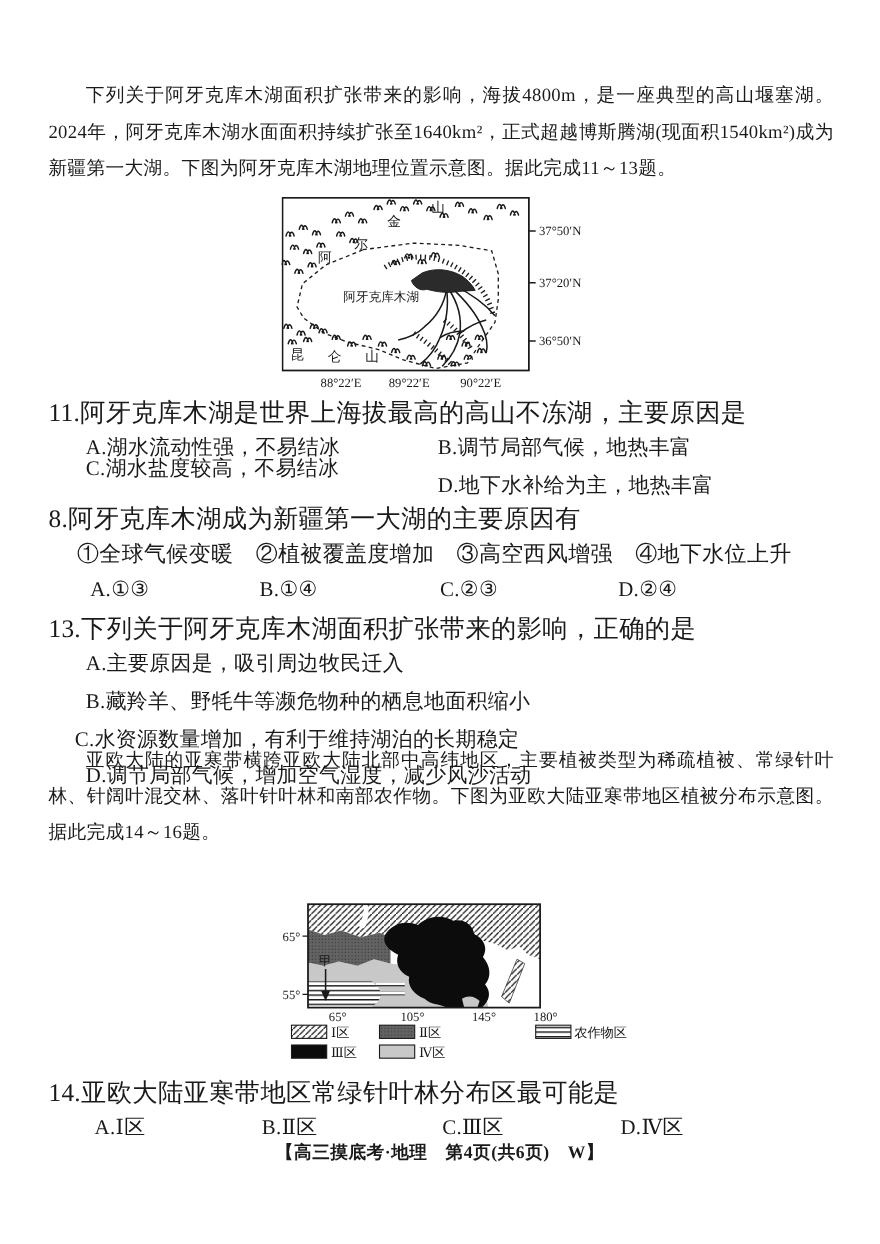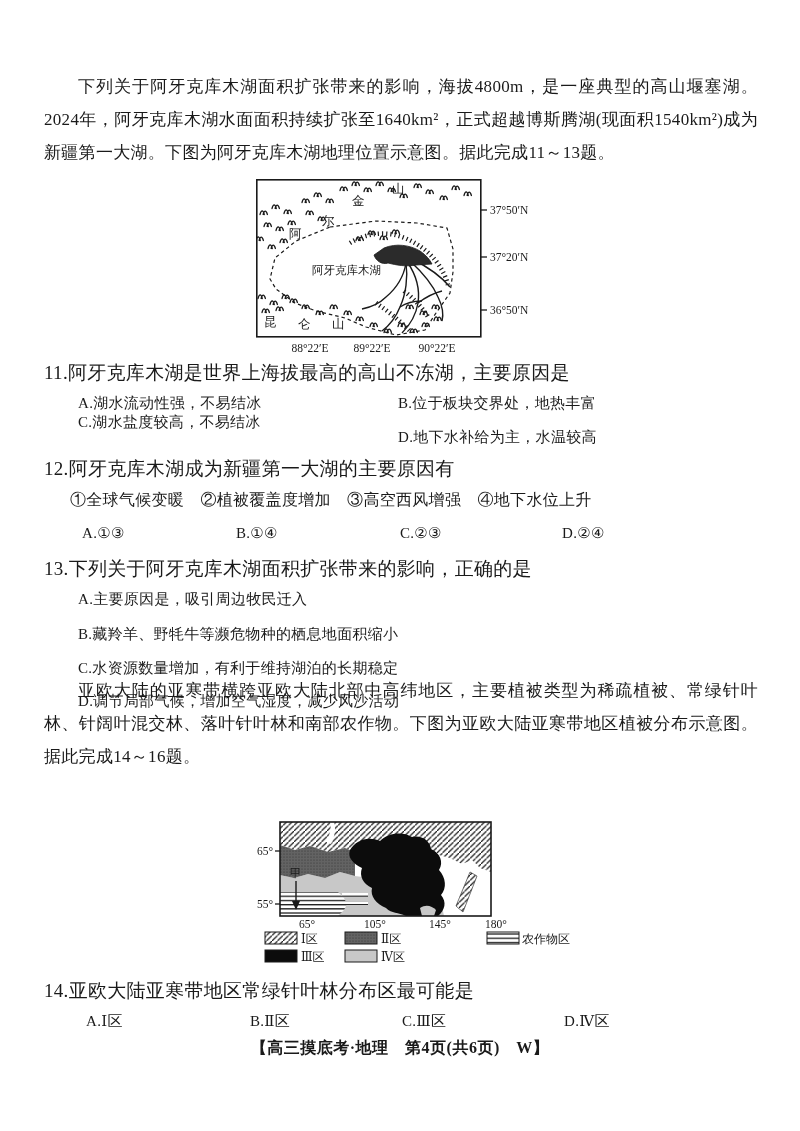--- a/index.html
+++ b/index.html
@@ -7,23 +7,23 @@
     width:800px;height:1131px;position:relative;
     background:#ffffff;color:#1a1a1a;
     font-family:"Liberation Serif","DejaVu Serif",serif;
     overflow:hidden;
   }
   .para{
     position:absolute;left:44px;width:714px;margin:0;
     font-size:17px;line-height:33px;text-align:justify;text-indent:2em;
     letter-spacing:0.3px;
   }
-  .stem{position:absolute;left:44px;font-size:19px;white-space:nowrap;letter-spacing:0.3px;}
-  .opt{position:absolute;font-size:15px;white-space:nowrap;letter-spacing:0.3px;}
-  .items{position:absolute;font-size:16px;white-space:nowrap;letter-spacing:0.3px;}
+  .stem{position:absolute;left:44px;font-size:23px;white-space:nowrap;letter-spacing:0.3px;}
+  .opt{position:absolute;font-size:19px;white-space:nowrap;letter-spacing:0.3px;}
+  .items{position:absolute;font-size:20px;white-space:nowrap;letter-spacing:0.3px;}
   .footer{
     position:absolute;left:0;top:1038px;width:800px;text-align:center;
     font-size:16px;font-weight:bold;letter-spacing:0.5px;
   }
   .fig{position:absolute;}
   svg text{font-family:"Liberation Serif","DejaVu Serif",serif;fill:#1a1a1a;}
 </style>
 </head>
 <body>
 
@@ -130,39 +130,39 @@
   <text x="234" y="135" font-size="11.5">36°50′N</text>
 
   <text x="54" y="173" font-size="11.5" text-anchor="middle">88°22′E</text>
   <text x="116" y="173" font-size="11.5" text-anchor="middle">89°22′E</text>
   <text x="181" y="173" font-size="11.5" text-anchor="middle">90°22′E</text>
 </svg>
 
 <div>
   <div class="stem" style="top:360px">11.阿牙克库木湖是世界上海拔最高的高山不冻湖，主要原因是</div>
   <span class="opt" style="left:78px;top:394px">A.湖水流动性强，不易结冰</span>
-  <span class="opt" style="left:398px;top:394px">B.位于板块交界处，地热丰富</span>
+  <span class="opt" style="left:398px;top:394px">B.调节局部气候，地热丰富</span>
   <span class="opt" style="left:78px;top:413px">C.湖水盐度较高，不易结冰</span>
-  <span class="opt" style="left:398px;top:428px">D.地下水补给为主，水温较高</span>
-</div>
-
-<div>
-  <div class="stem" style="top:456px">12.阿牙克库木湖成为新疆第一大湖的主要原因有</div>
+  <span class="opt" style="left:398px;top:428px">D.地下水补给为主，地热丰富</span>
+</div>
+
+<div>
+  <div class="stem" style="top:456px">8.阿牙克库木湖成为新疆第一大湖的主要原因有</div>
   <span class="items" style="left:70px;top:490px">①全球气候变暖　②植被覆盖度增加　③高空西风增强　④地下水位上升</span>
   <span class="opt" style="left:82px;top:524px">A.①③</span>
   <span class="opt" style="left:236px;top:524px">B.①④</span>
   <span class="opt" style="left:400px;top:524px">C.②③</span>
   <span class="opt" style="left:562px;top:524px">D.②④</span>
 </div>
 
 <div>
   <div class="stem" style="top:556px">13.下列关于阿牙克库木湖面积扩张带来的影响，正确的是</div>
   <span class="opt" style="left:78px;top:590px">A.主要原因是，吸引周边牧民迁入</span>
   <span class="opt" style="left:78px;top:625px">B.藏羚羊、野牦牛等濒危物种的栖息地面积缩小</span>
-  <span class="opt" style="left:78px;top:659px">C.水资源数量增加，有利于维持湖泊的长期稳定</span>
+  <span class="opt" style="left:68px;top:659px">C.水资源数量增加，有利于维持湖泊的长期稳定</span>
   <span class="opt" style="left:78px;top:692px">D.调节局部气候，增加空气湿度，减少风沙活动</span>
 </div>
 
 <p class="para" style="top:674px">亚欧大陆的亚寒带横跨亚欧大陆北部中高纬地区，主要植被类型为稀疏植被、常绿针叶林、针阔叶混交林、落叶针叶林和南部农作物。下图为亚欧大陆亚寒带地区植被分布示意图。据此完成14～16题。</p>
 
 <svg class="fig" style="left:250px;top:820px" width="345" height="152" viewBox="0 0 345 152">
   <defs>
     <pattern id="hatch" width="5.5" height="5.5" patternUnits="userSpaceOnUse">
       <rect width="5.5" height="5.5" fill="#ffffff"></rect>
       <path d="M-1,6.5 L6.5,-1" stroke="#1a1a1a" stroke-width="1.2"></path>
@@ -232,18 +232,18 @@
     <rect x="15" y="130" width="32" height="12" fill="#0c0c0c" stroke="#1a1a1a" stroke-width="1"></rect>
     <text x="51" y="140.5" font-size="12">Ⅲ区</text>
     <rect x="95" y="130" width="32" height="12" fill="#c8c8c8" stroke="#1a1a1a" stroke-width="1"></rect>
     <text x="131" y="140.5" font-size="12">Ⅳ区</text>
   </g>
 </svg>
 
 <div>
   <div class="stem" style="top:978px">14.亚欧大陆亚寒带地区常绿针叶林分布区最可能是</div>
   <span class="opt" style="left:86px;top:1012px">A.Ⅰ区</span>
-  <span class="opt" style="left:250px;top:1012px">B.Ⅱ区</span>
+  <span class="opt" style="left:238px;top:1012px">B.Ⅱ区</span>
   <span class="opt" style="left:402px;top:1012px">C.Ⅲ区</span>
   <span class="opt" style="left:564px;top:1012px">D.Ⅳ区</span>
 </div>
 
 <div class="footer">【高三摸底考·地理　第4页(共6页)　W】</div>
 
 </body></html>

